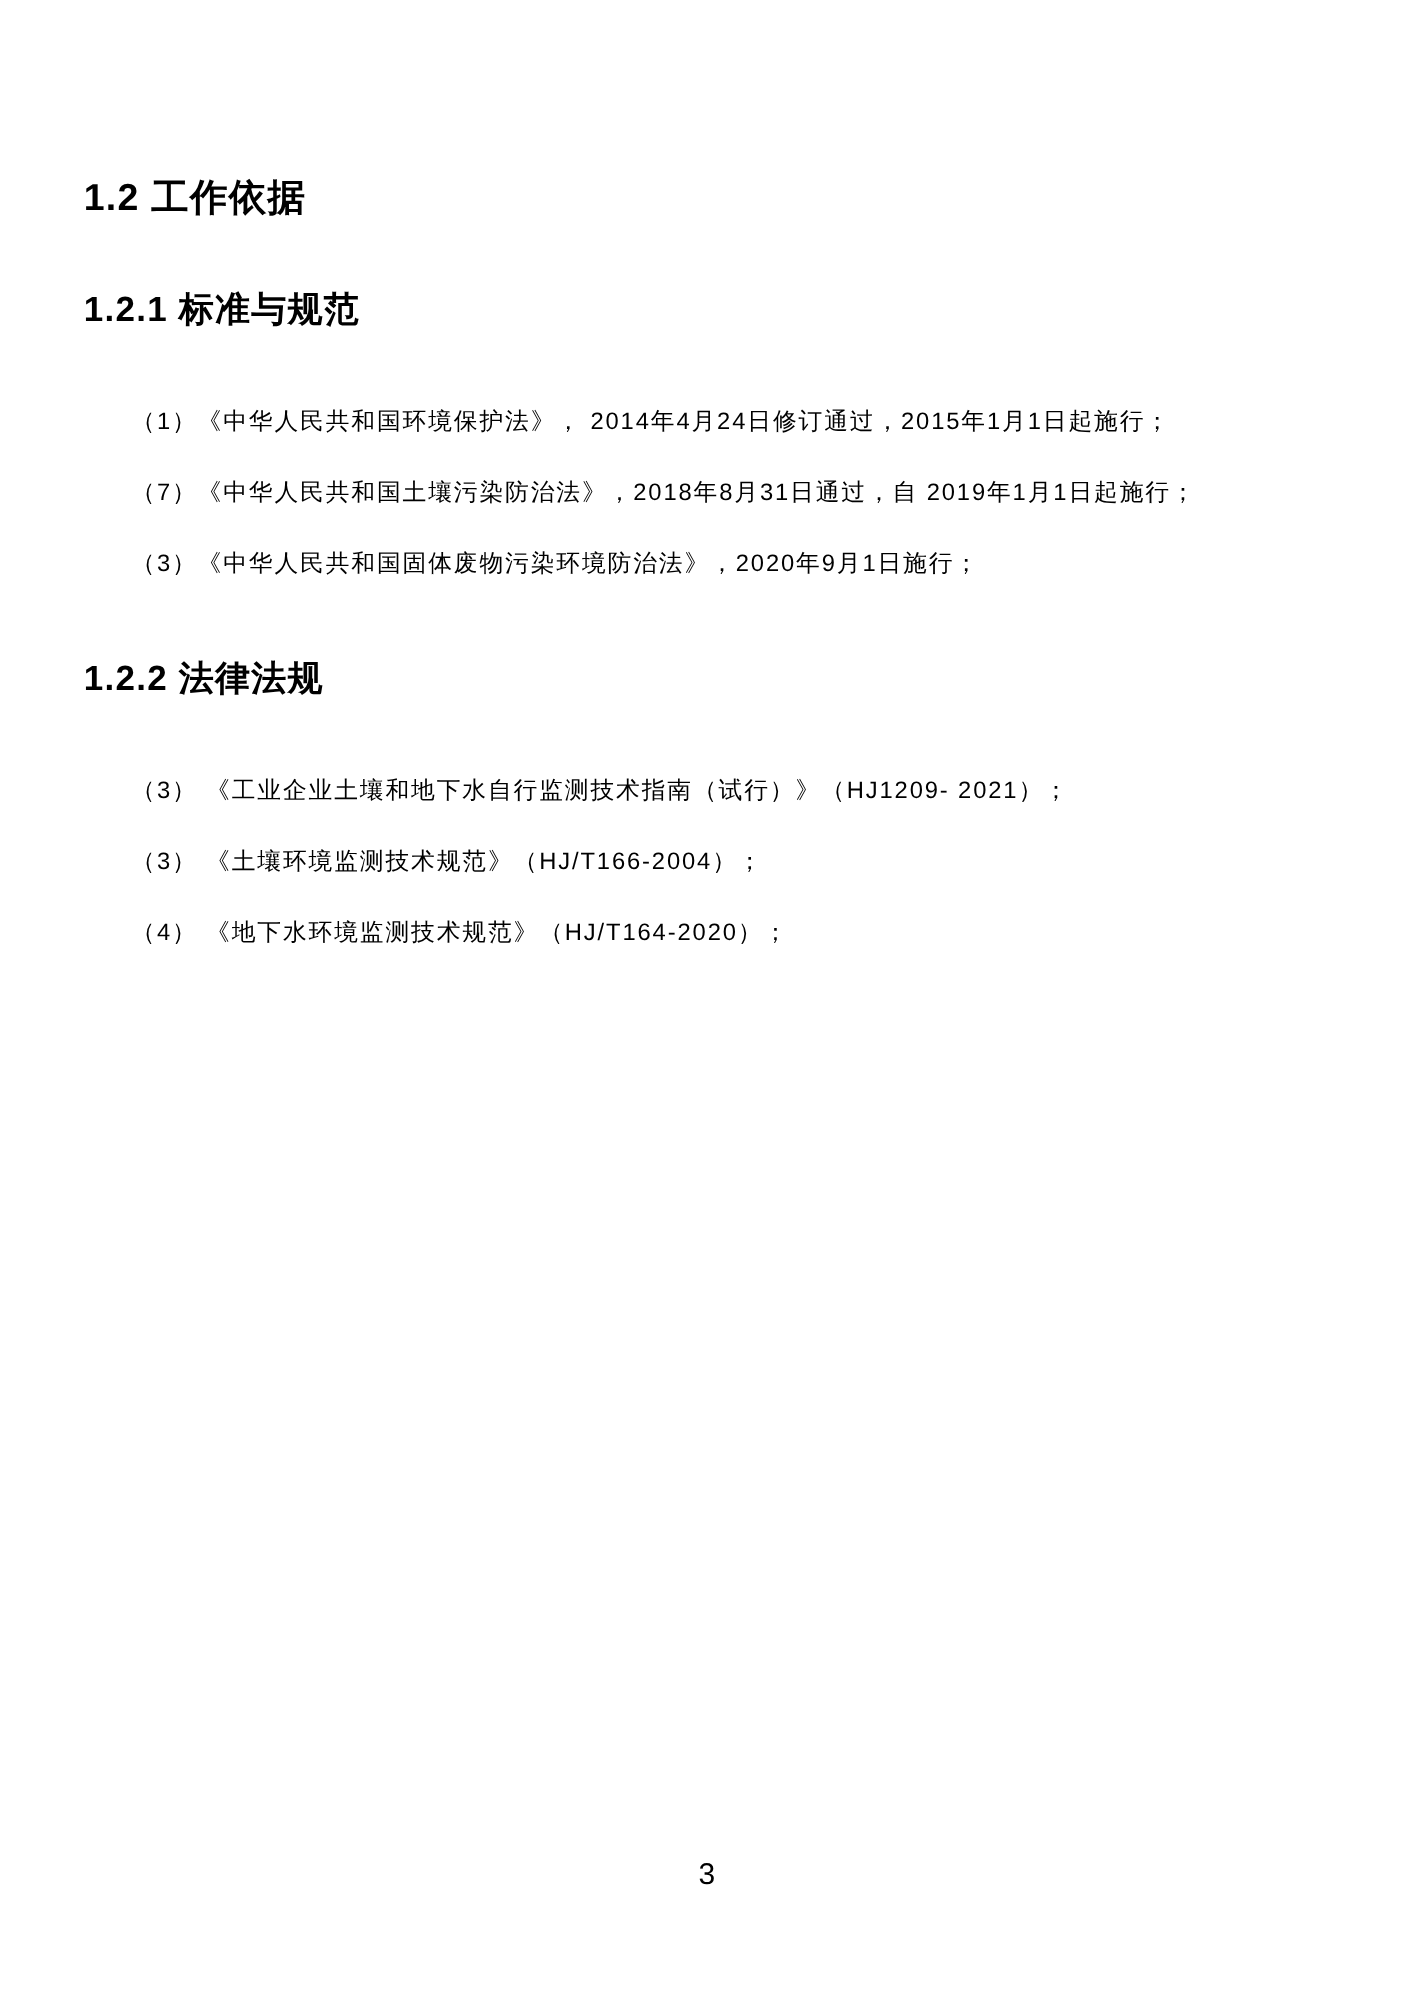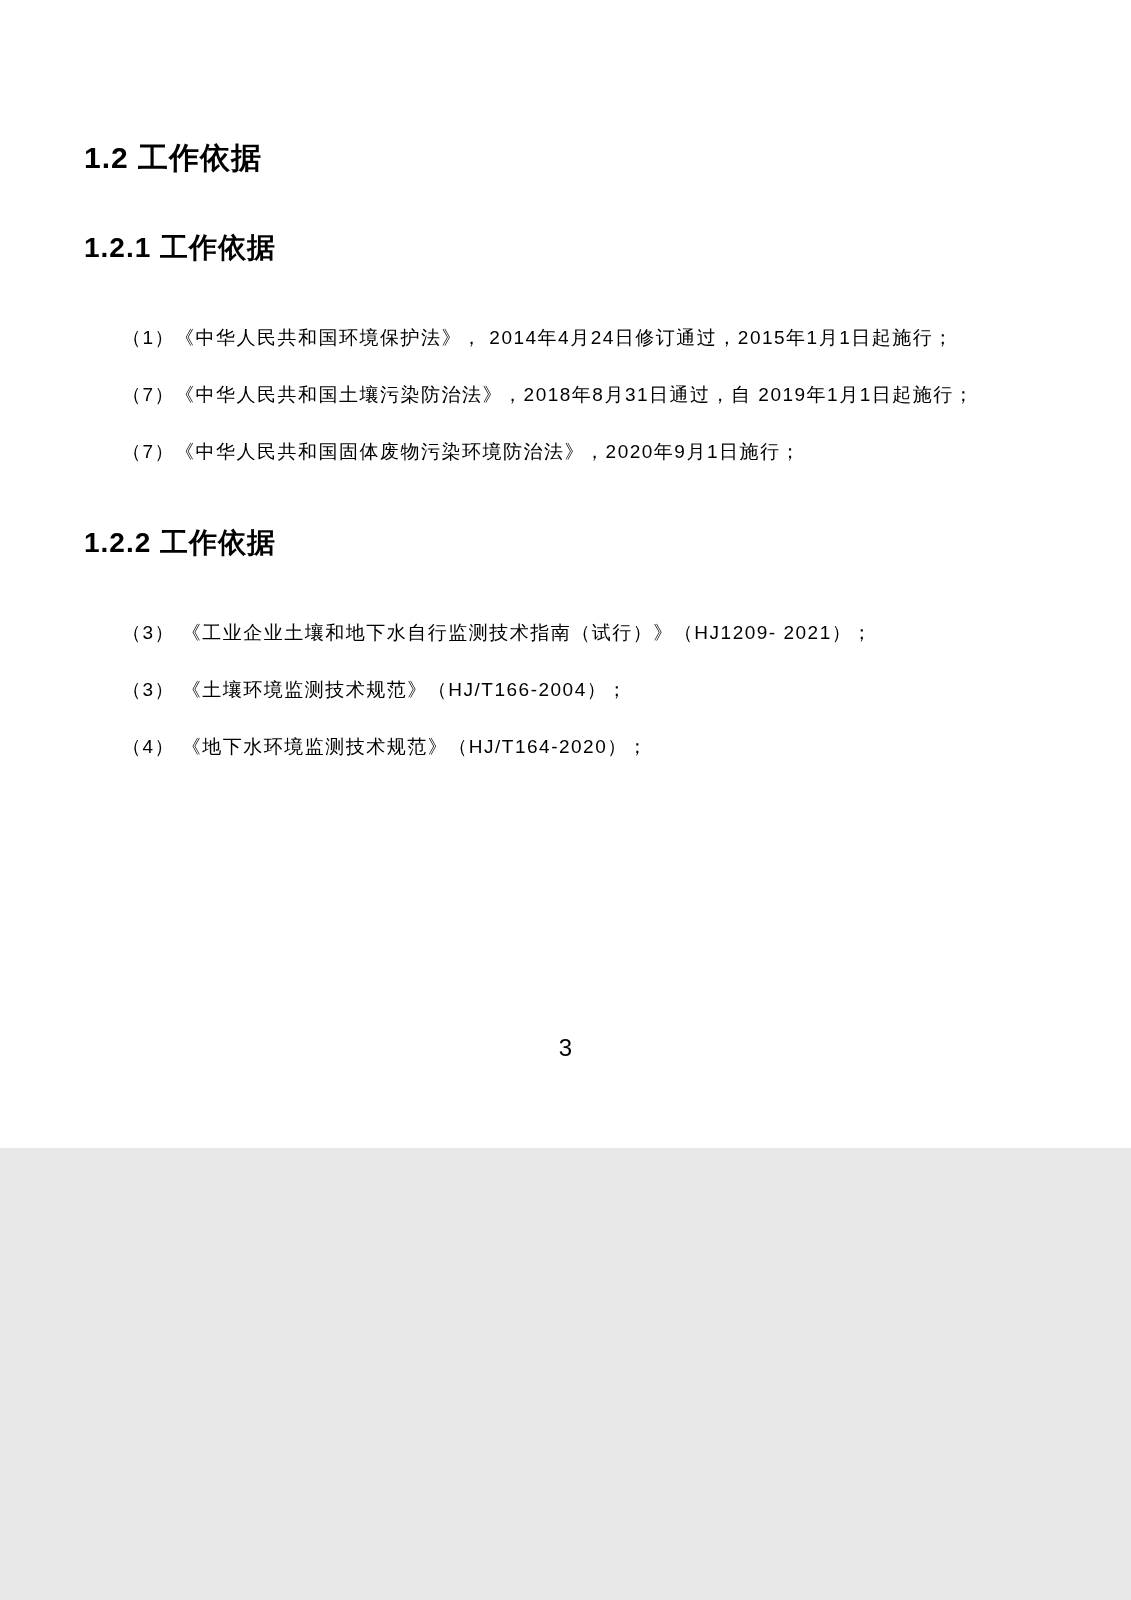--- a/index.html
+++ b/index.html
@@ -7,25 +7,25 @@
     padding: 0;
     background: #e8e8e8;
   }
   body {
     font-family: "Liberation Sans", "DejaVu Sans", sans-serif;
     color: #000000;
   }
   .page {
     position: relative;
     width: 1131px;
-    height: 1148px;
+    height: 1600px;
     margin: 0 auto;
     background: #ffffff;
     box-sizing: border-box;
-    padding: 138px 141px 0 84px;
+    padding: 138px 141px 0 67px;
     overflow: hidden;
   }
   .h-section {
     font-size: 30px;
     font-weight: bold;
     margin: 0 0 50px 0;
     letter-spacing: 1px;
   }
   .h-sub {
     font-size: 28px;
@@ -57,27 +57,27 @@
     text-indent: 0;
   }
 </style>
 </head>
 <body>
 
 <div class="page">
 
   <h2 class="h-section">1.2 工作依据</h2>
 
-  <h3 class="h-sub">1.2.1 工作依据</h3>
+  <h3 class="h-sub">1.2.1 标准与规范</h3>
 
   <p class="body-para">（1）《中华人民共和国环境保护法》， 2014年4月24日修订通过，2015年1月1日起施行；</p>
   <p class="body-para">（7）《中华人民共和国土壤污染防治法》，2018年8月31日通过，自 2019年1月1日起施行；</p>
-  <p class="body-para">（7）《中华人民共和国固体废物污染环境防治法》，2020年9月1日施行；</p>
+  <p class="body-para">（3）《中华人民共和国固体废物污染环境防治法》，2020年9月1日施行；</p>
 
-  <h3 class="h-sub-second">1.2.2 工作依据</h3>
+  <h3 class="h-sub-second">1.2.2 法律法规</h3>
 
   <p class="body-para">（3） 《工业企业土壤和地下水自行监测技术指南（试行）》（HJ1209- 2021）；</p>
   <p class="body-para">（3） 《土壤环境监测技术规范》（HJ/T166-2004）；</p>
   <p class="body-para">（4） 《地下水环境监测技术规范》（HJ/T164-2020）；</p>
 
   <div class="page-number">3</div>
 
 </div>
 
 </body></html>

